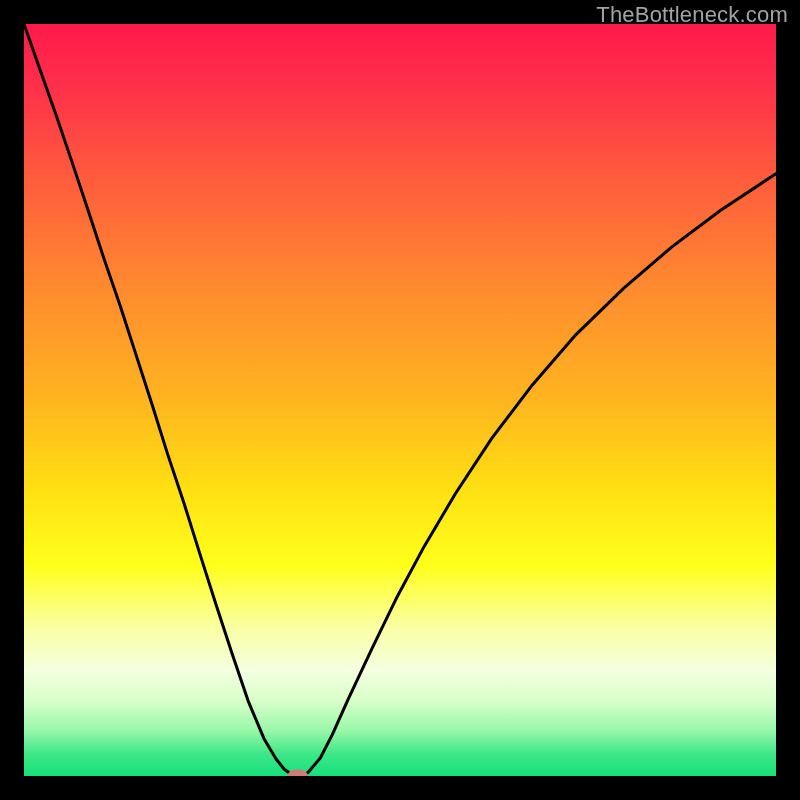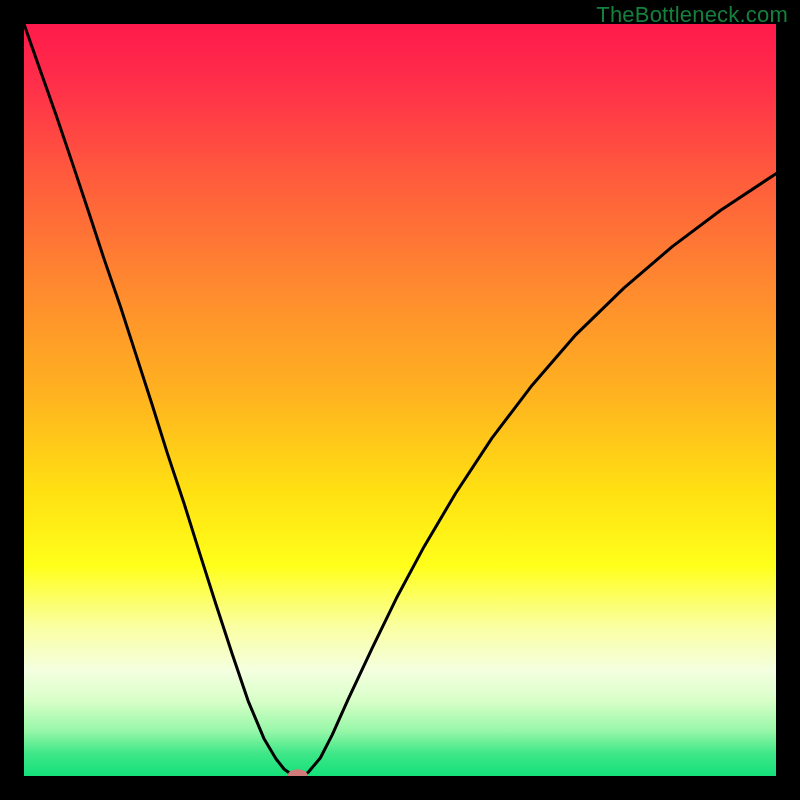--- a/index.html
+++ b/index.html
@@ -23,21 +23,21 @@
     position: absolute;
     left: 0;
     top: 0;
     width: 752px;
     height: 752px;
   }
   .watermark {
     position: absolute;
     top: 2px;
     right: 12px;
-    color: #15803d;
+    color: #a3a3a3;
     font-size: 22px;
     font-weight: 500;
     letter-spacing: 0.2px;
     user-select: none;
   }
 </style>
 </head>
 <body>
 
 <div class="frame">

